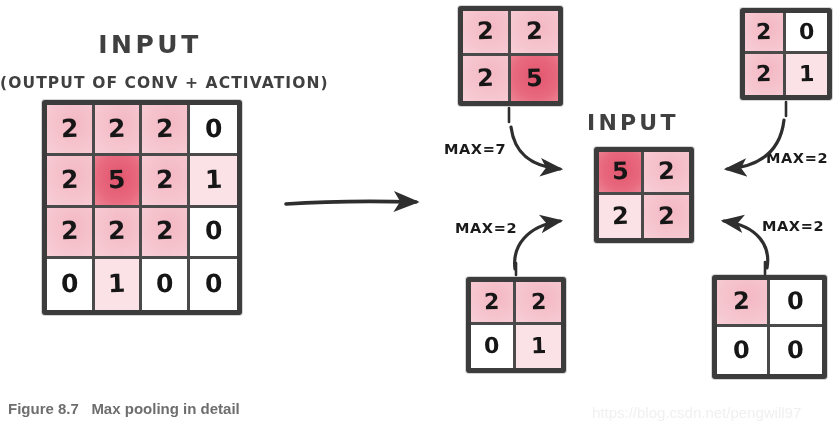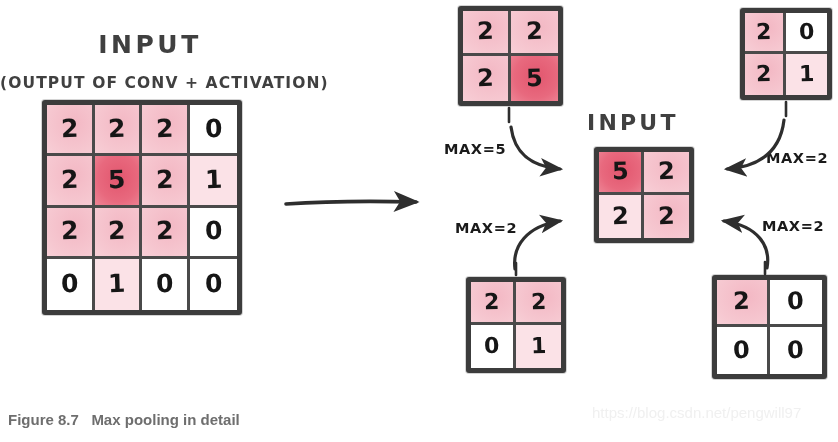--- a/index.html
+++ b/index.html
@@ -158,21 +158,20 @@
 
   
   #caption {
     position: absolute;
     left: 8px; top: 400px;
     font-family: "Liberation Sans", sans-serif;
     font-weight: bold;
     font-size: 15px;
     color: #6e6e6e;
     white-space: pre;
-    margin-top: 11px;
   }
   #watermark {
     position: absolute;
     left: 592px; top: 404px;
     font-family: "Liberation Sans", sans-serif;
     font-size: 15px;
     color: #f0f0f0;
     white-space: nowrap;
   }
 </style>
@@ -343,21 +342,21 @@
       <div class="cell v-low">
         <span class="fill"></span>
         <span class="num">2</span>
       </div>
       <div class="cell v-mid">
         <span class="fill"></span>
         <span class="num">2</span>
       </div>
     </div>
 
-  <div class="abs max-label" id="max-label-0">MAX=5</div>
+  <div class="abs max-label" id="max-label-0">MAX=7</div>
   <div class="abs max-label" id="max-label-2">MAX=2</div>
   <div class="abs max-label" id="max-label-1">MAX=2</div>
   <div class="abs max-label" id="max-label-3">MAX=2</div>
 
   <svg id="connectors" viewBox="0 0 838 442">
     <defs>
       <marker id="ah" markerWidth="9" markerHeight="9" refX="6.2" refY="3.4" orient="auto" markerUnits="strokeWidth">
         <path d="M0,0.5 L7.2,3.4 L0,6.3 L1.8,3.4 Z" fill="#2e2e2e"></path>
       </marker>
     </defs>

